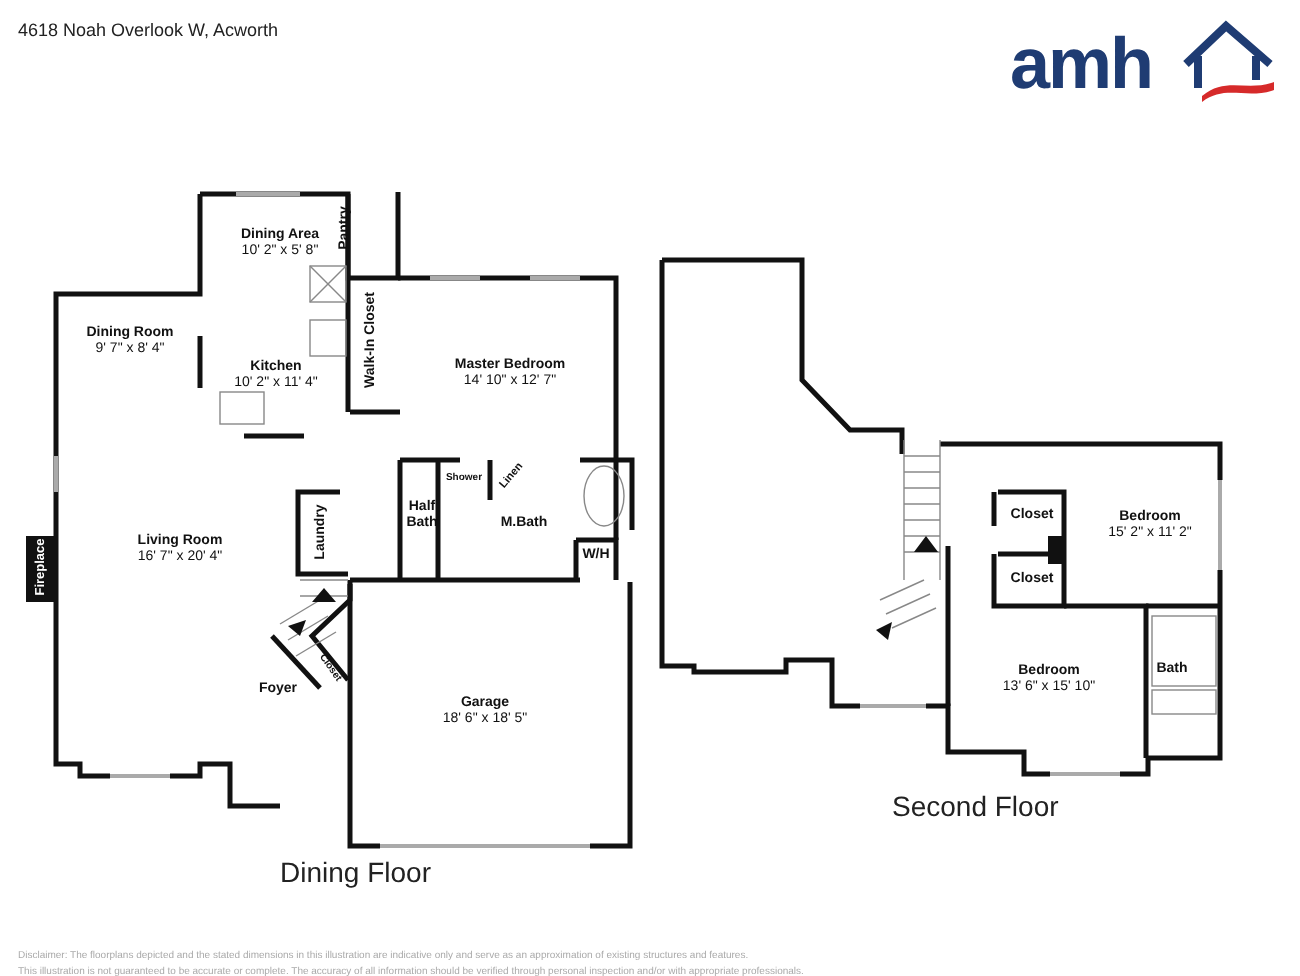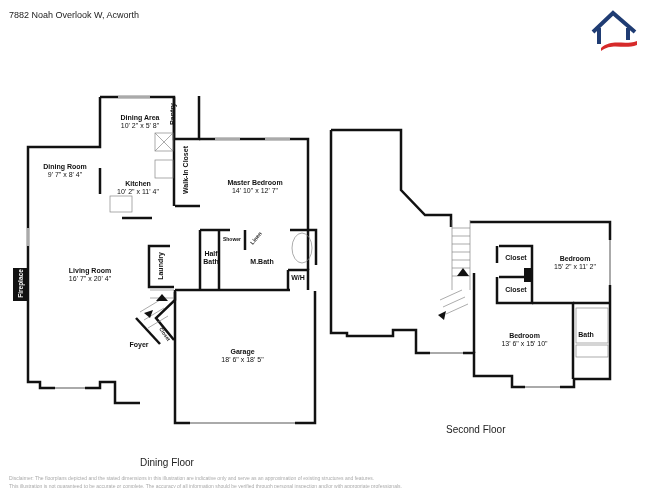--- a/index.html
+++ b/index.html
@@ -5,31 +5,32 @@
   html, body { margin:0; padding:0; background:#ffffff; }
   body { width:650px; height:488px; position:relative; overflow:hidden; font-family:"Liberation Sans", sans-serif; }
   .addr { position:absolute; left:9px; top:10px; font-size:9px; color:#222; }
   .logo { position:absolute; left:505px; top:8px; width:135px; height:44px; }
   .logo-text { position:absolute; left:0; top:6px; font-family:"Liberation Sans", sans-serif; font-weight:bold; font-size:36px; color:#1f3c73; letter-spacing:-1px; line-height:36px; }
   svg.plan { position:absolute; left:0; top:0; }
   .lbl { position:absolute; font-size:7px; color:#111; text-align:center; line-height:8px; white-space:nowrap; }
   .lbl b { font-weight:bold; display:block; }
   .dim { display:block; font-weight:normal; }
   .vlbl { position:absolute; font-size:7px; font-weight:bold; color:#111; transform:rotate(-90deg); transform-origin:center; white-space:nowrap; text-align:center; line-height:8px; }
-  .floor-title { position:absolute; font-size:10px; color:#222;margin-top:29px; }
+  .floor-title { position:absolute; font-size:14px; color:#222; }
   .fire { position:absolute; left:13px; top:268px; width:15px; height:33px; background:#111; }
   .fire span { position:absolute; left:-9px; top:12px; width:33px; color:#fff; font-size:6.5px; font-weight:bold; transform:rotate(-90deg); text-align:center; }
   .disc { position:absolute; left:9px; font-size:5px; color:#aaa; white-space:nowrap; }
 </style>
 </head>
 <body>
 
-<div class="addr">7882 Noah Overlook W, Acworth</div>
+<div class="addr">4618 Noah Overlook W, Acworth</div>
 
 <div class="logo">
+  <span class="logo-text">amh</span>
   <svg width="135" height="44" style="position:absolute;left:0;top:0">
     <polyline points="88,24 108,5 130,24" fill="none" stroke="#1f3c73" stroke-width="4"></polyline>
     <polyline points="94,20 94,36" fill="none" stroke="#1f3c73" stroke-width="4"></polyline>
     <polyline points="123,20 123,32" fill="none" stroke="#1f3c73" stroke-width="4"></polyline>
     <path d="M96,40 C108,30 118,38 132,33 L132,37 C118,42 108,34 96,43 Z" fill="#d62a2a"></path>
   </svg>
 </div>
 
 <svg class="plan" width="650" height="488">
   <g fill="none" stroke="#111" stroke-width="2.5">

